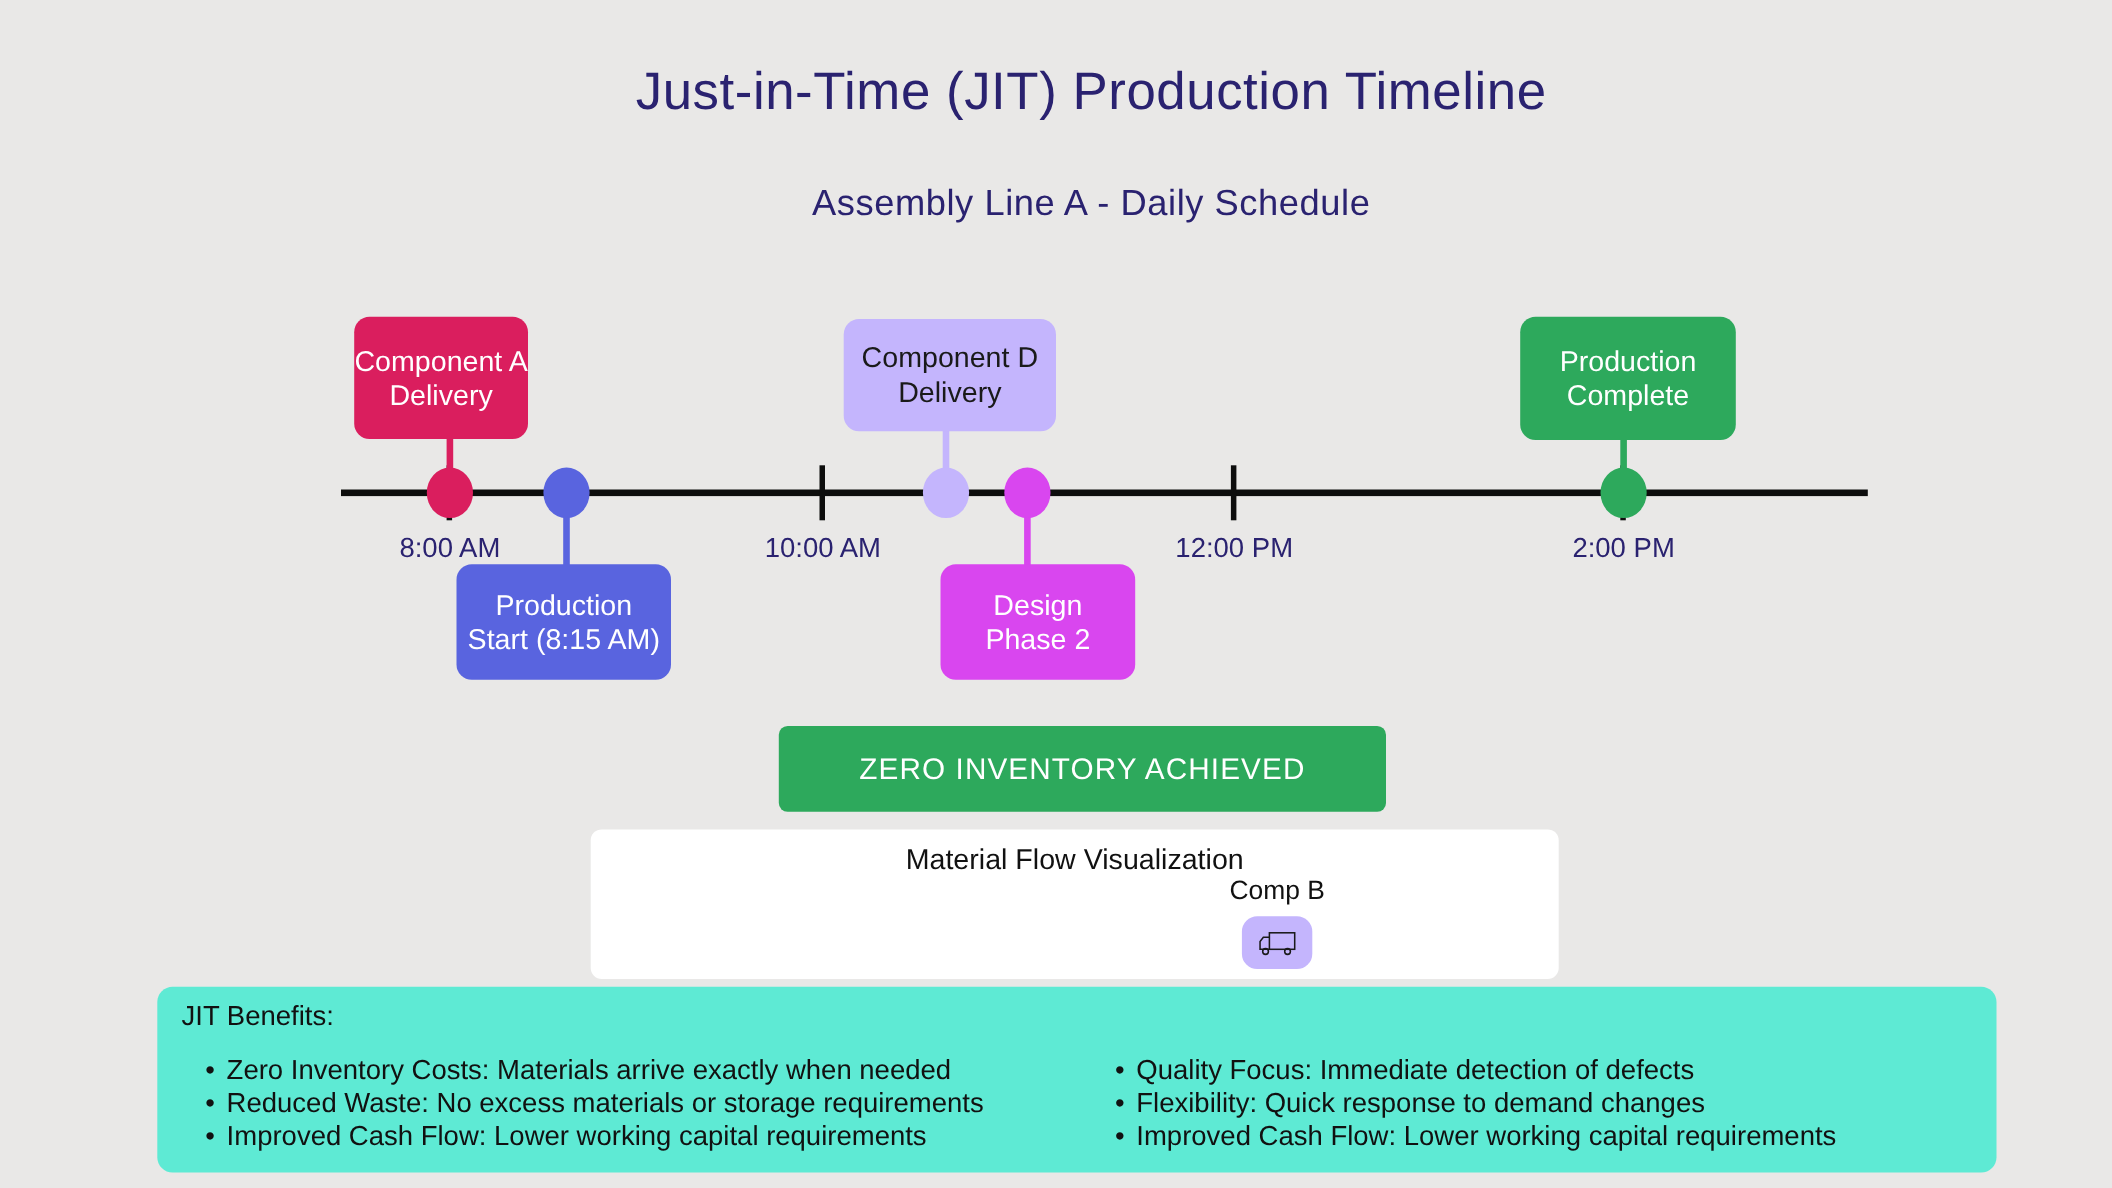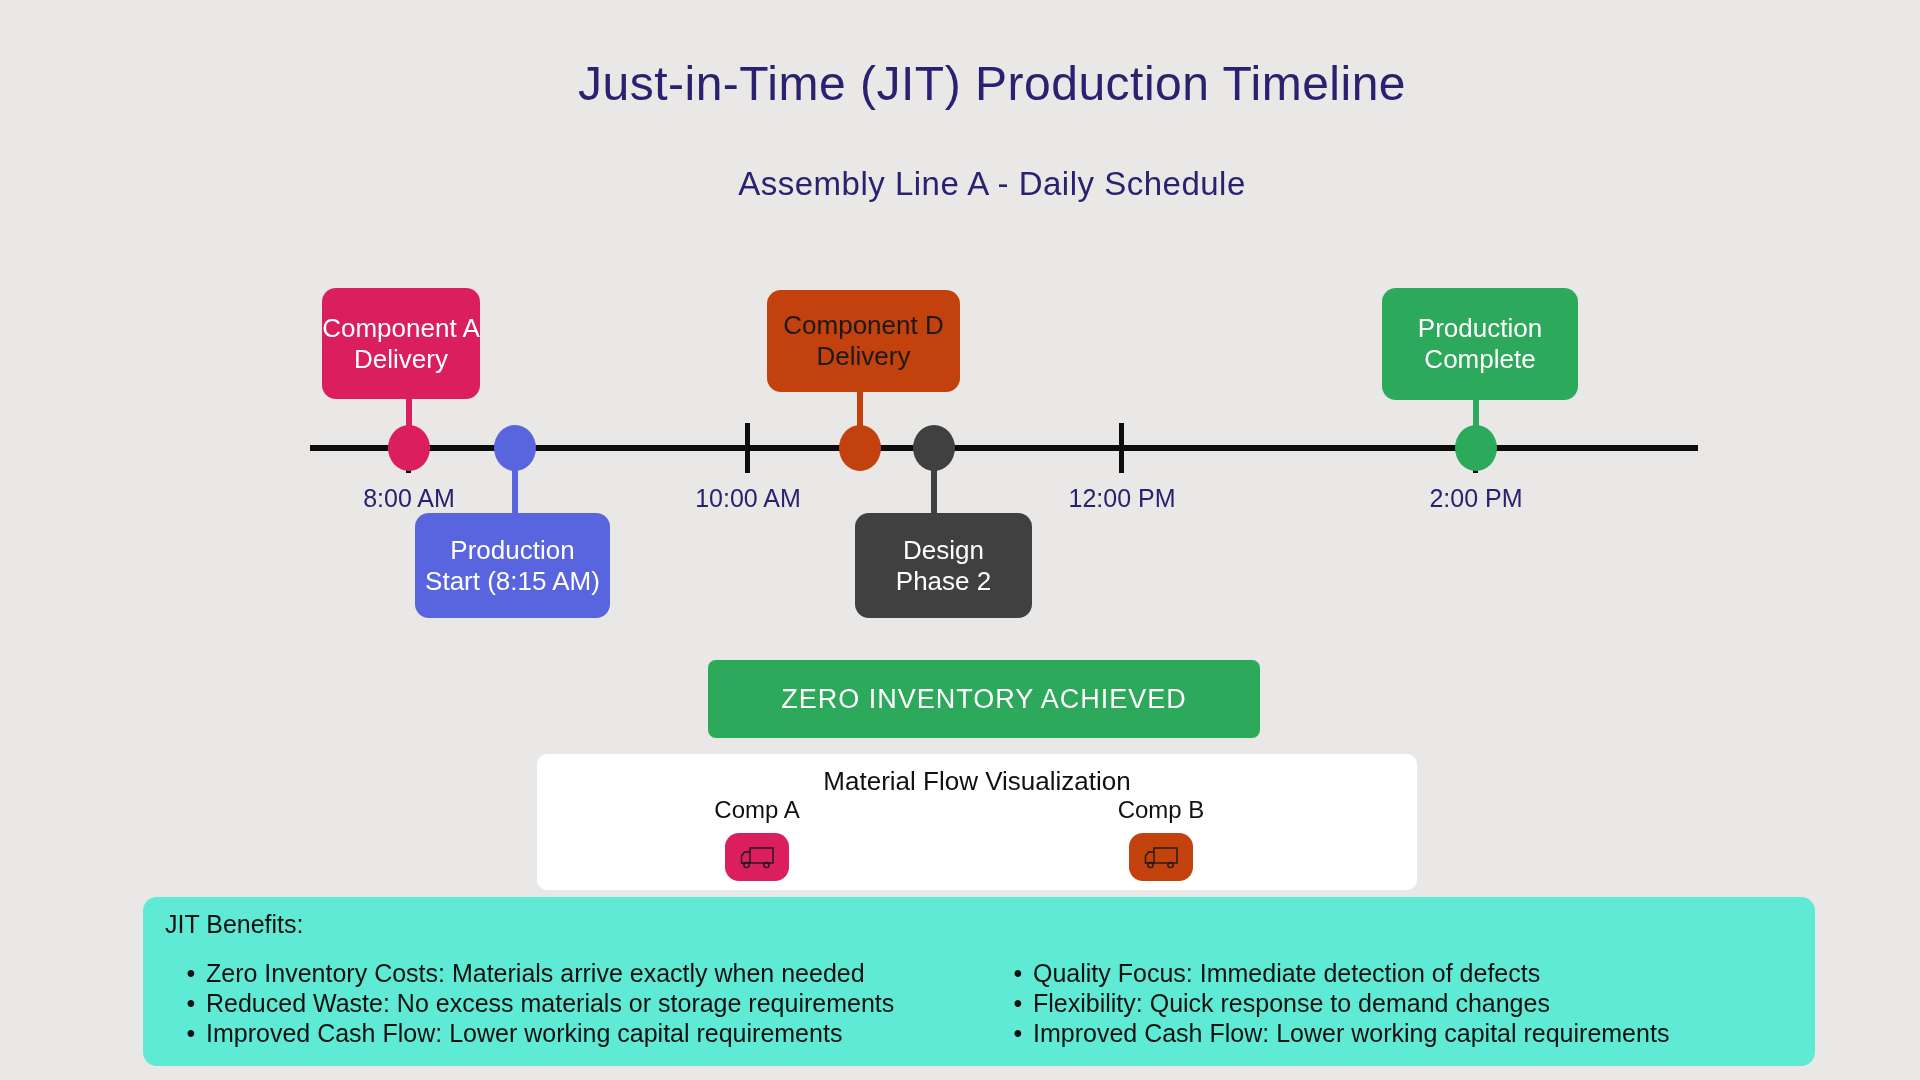--- a/index.html
+++ b/index.html
@@ -25,22 +25,22 @@
   }
   .stem{position:absolute;width:6px;}
   .dot{position:absolute;width:42px;height:46px;border-radius:50%;top:425px;}
   .event-box{
     position:absolute;border-radius:14px;display:flex;align-items:center;justify-content:center;
     text-align:center;font-size:26px;line-height:31px;color:#fff;white-space:pre-line;
   }
   
   .c-pink{background:#DA1E5E;}
   .c-blue{background:#5964DF;}
-  .c-yellow{background:#c2410c;}
-  .c-purple{background:#404040;}
+  .c-yellow{background:#c4b5fd;}
+  .c-purple{background:#d946ef;}
   .c-green{background:#2DA95C;}
   .t-dark{color:#1a1a1a;}
   
   .box-comp-a{left:322px;top:288px;width:158px;height:111px;}
   .box-prod-start{left:415px;top:513px;width:195px;height:105px;}
   .box-comp-d{left:767px;top:290px;width:193px;height:102px;}
   .box-design2{left:855px;top:513px;width:177px;height:105px;}
   .box-prod-complete{left:1382px;top:288px;width:196px;height:112px;}
   
   .banner{
@@ -120,31 +120,20 @@
   <div class="event-box c-green box-prod-complete">Production
 Complete</div>
 
   <div class="banner c-green">
     <span>ZERO INVENTORY ACHIEVED</span>
   </div>
 
   <div class="mf-card">
     <div class="mf-heading">Material Flow Visualization</div>
 
-    <div class="mf-item mf-item-a">
-      <div class="mf-label">Comp A</div>
-      <div class="mf-chip c-pink">
-        <svg class="truck" viewBox="0 0 40 26" fill="none" stroke="#1a1a1a" stroke-width="1.4">
-          <rect x="13" y="3.5" width="23" height="15"></rect>
-          <path d="M13 7.5 H7.5 L4.5 11.5 V18.5 H13"></path>
-          <circle cx="9.5" cy="20.5" r="2.6"></circle>
-          <circle cx="29.5" cy="20.5" r="2.6"></circle>
-        </svg>
-      </div>
-    </div>
 
     <div class="mf-item mf-item-b">
       <div class="mf-label">Comp B</div>
       <div class="mf-chip c-yellow">
         <svg class="truck" viewBox="0 0 40 26" fill="none" stroke="#1a1a1a" stroke-width="1.4">
           <rect x="13" y="3.5" width="23" height="15"></rect>
           <path d="M13 7.5 H7.5 L4.5 11.5 V18.5 H13"></path>
           <circle cx="9.5" cy="20.5" r="2.6"></circle>
           <circle cx="29.5" cy="20.5" r="2.6"></circle>
         </svg>

